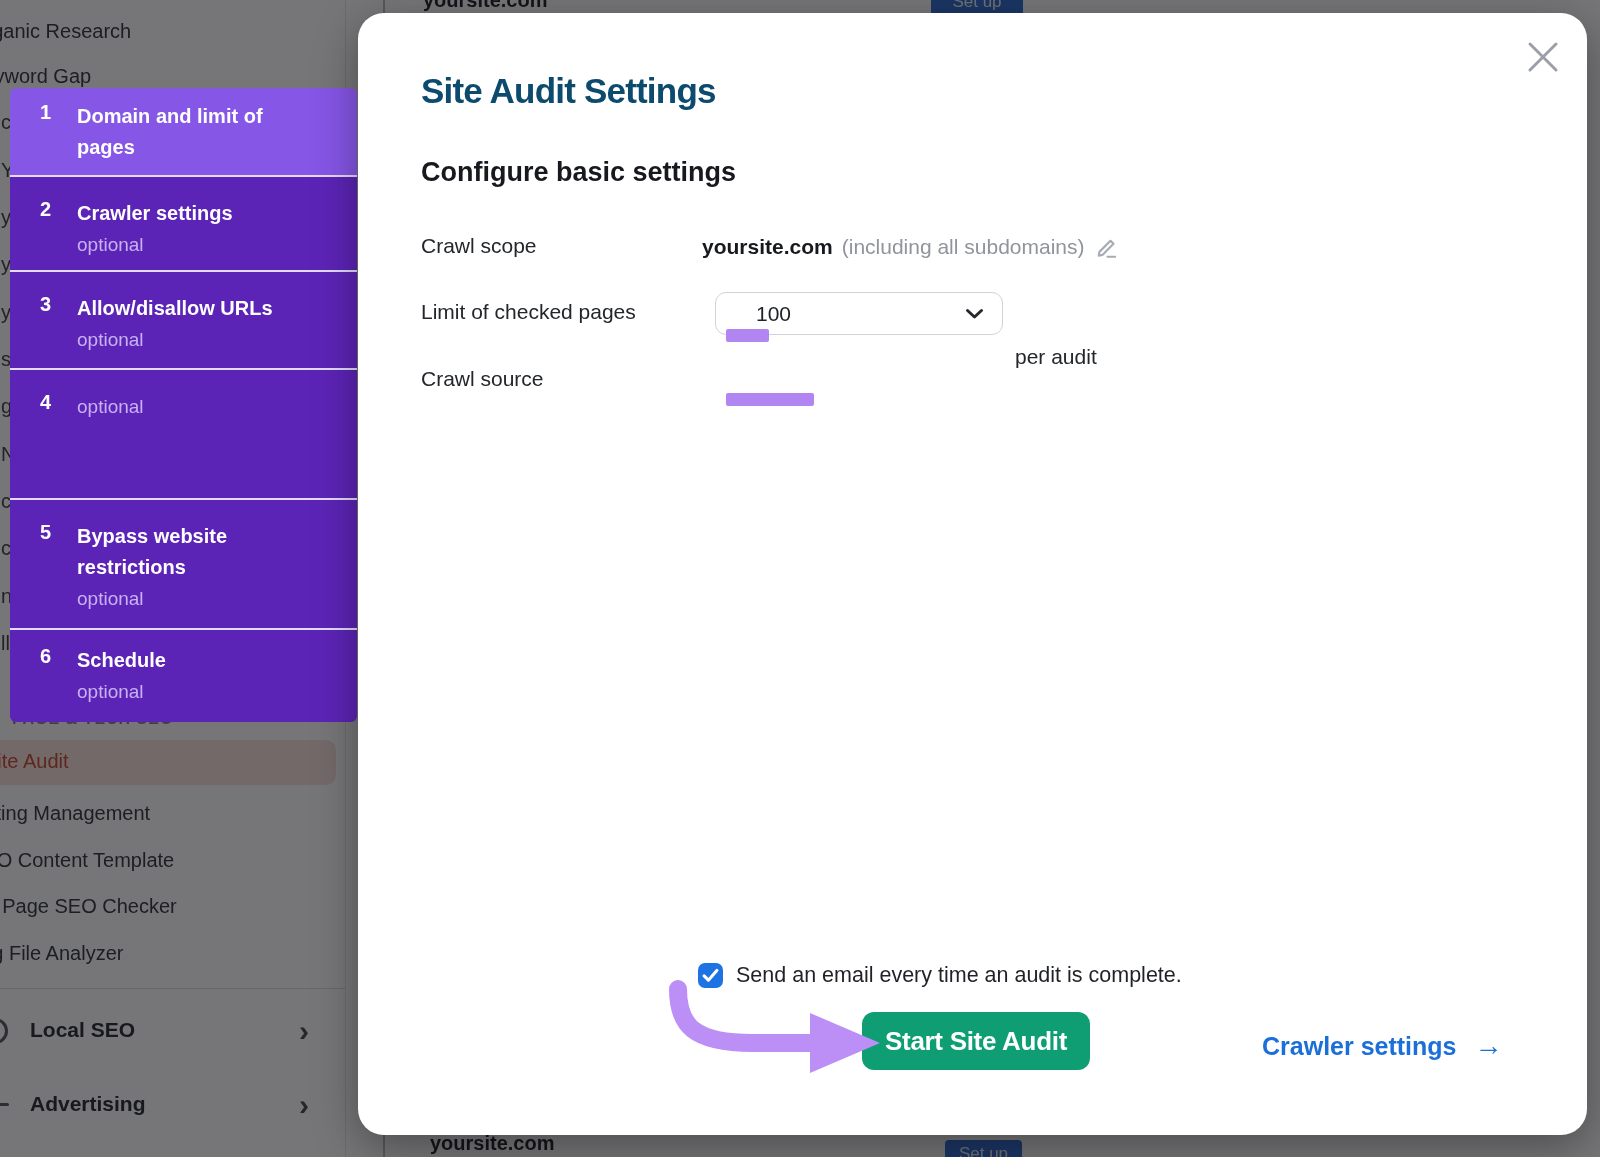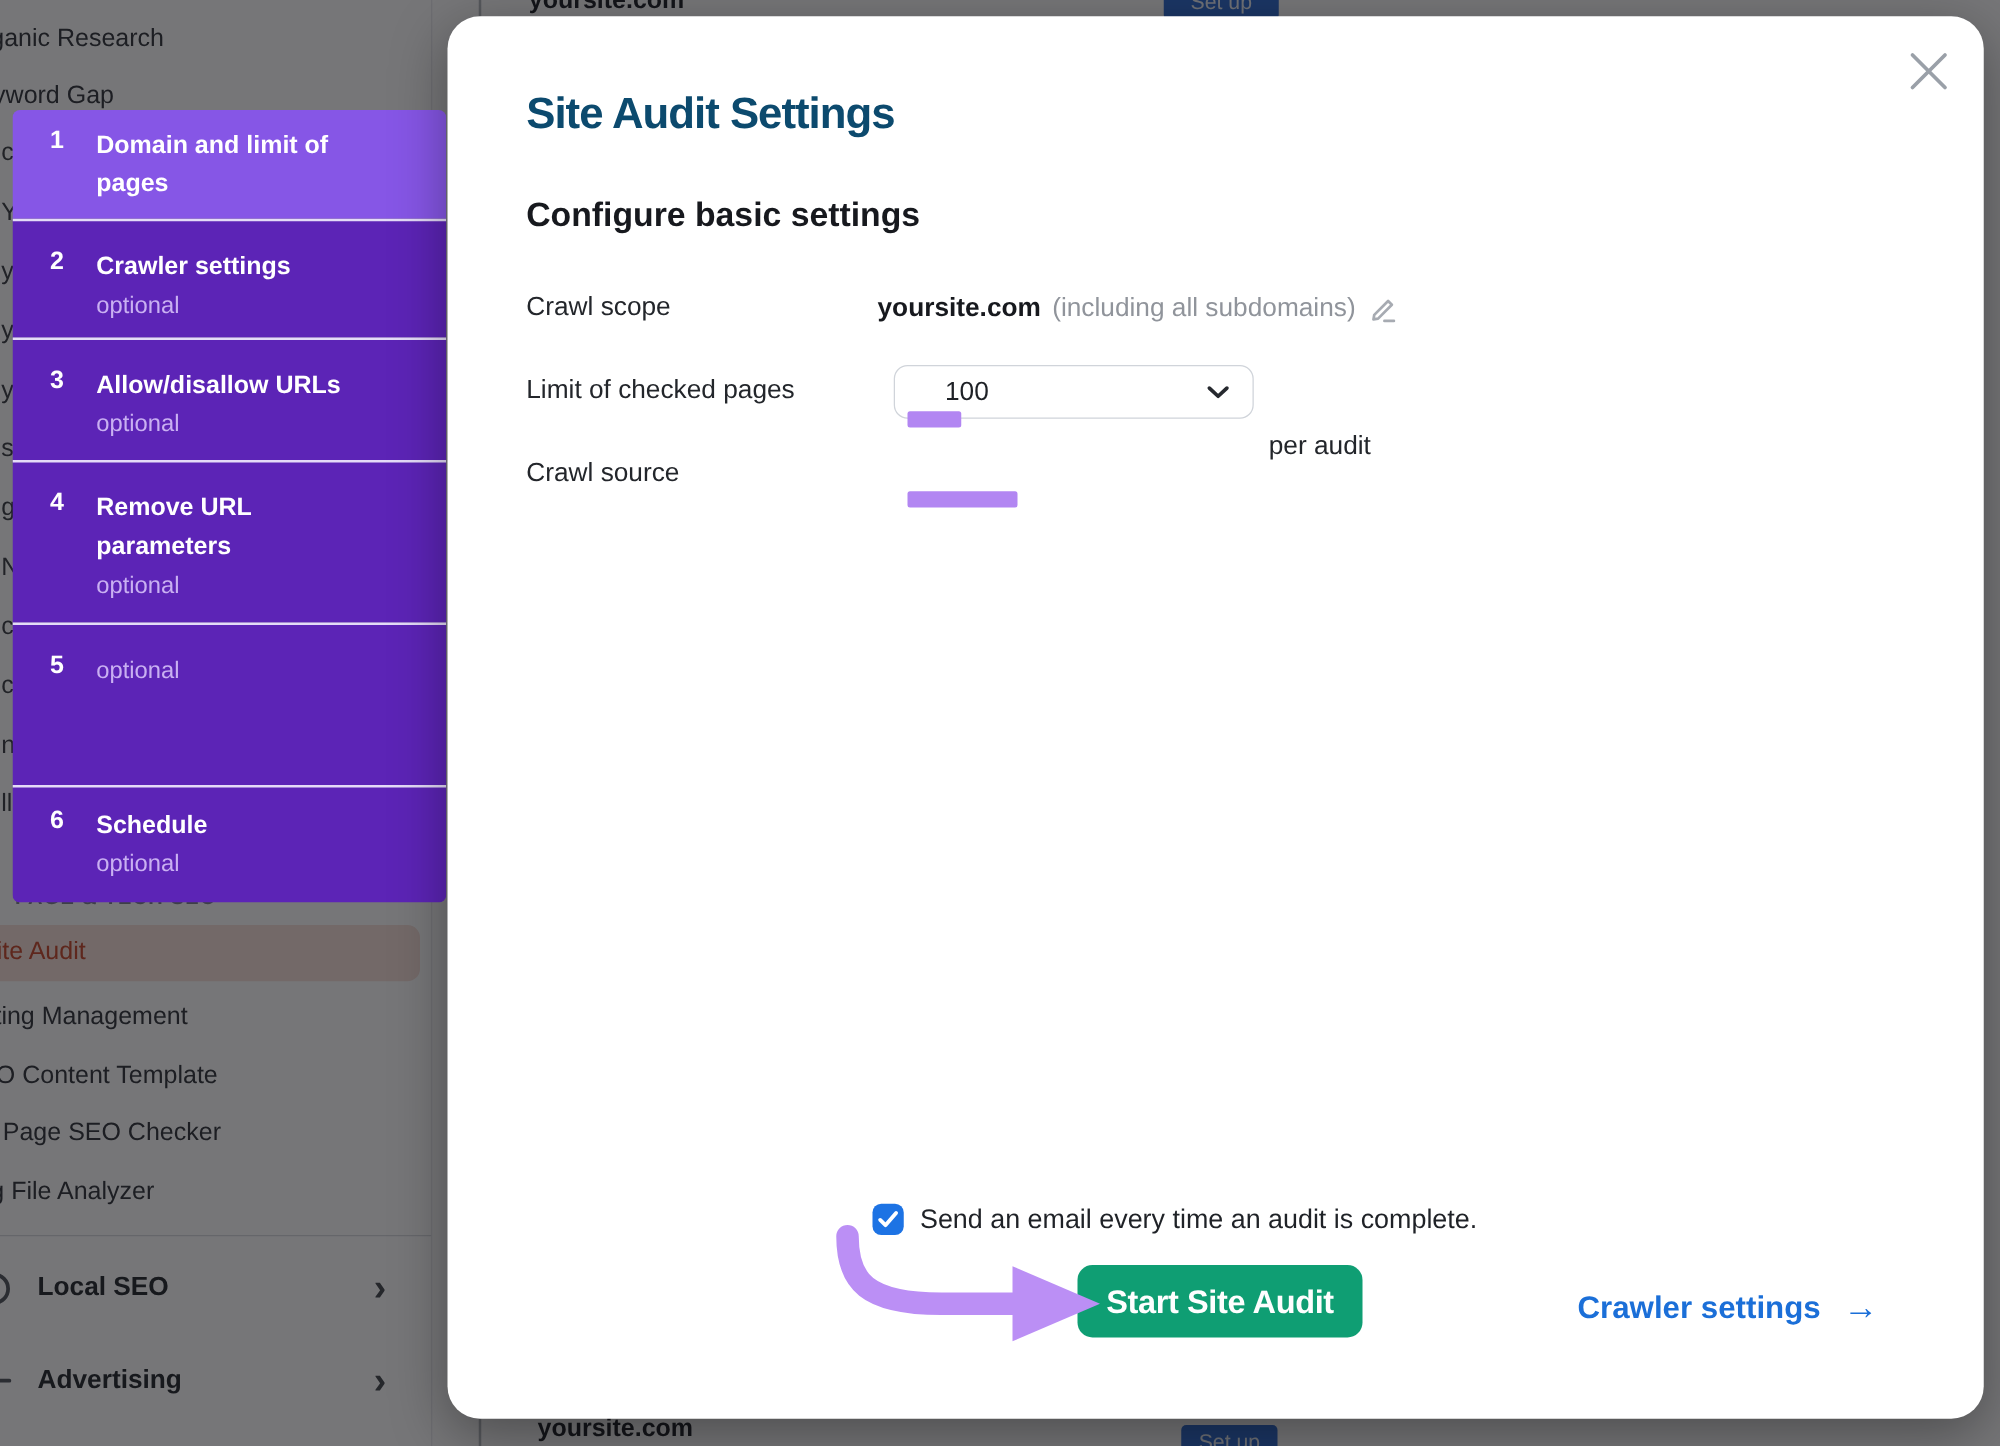--- a/index.html
+++ b/index.html
@@ -197,27 +197,27 @@
     <div class="step inactive" style="height:98px; background:#5C24B6;">
       <span class="num" style="top:21px">3</span>
       <div class="titlebox" style="top:21px">
         <div class="title">Allow/disallow URLs</div>
         <div class="optional">optional</div>
       </div>
     </div>
     <div class="step inactive" style="height:130px; background:#5C24B6;">
       <span class="num" style="top:21px">4</span>
       <div class="titlebox" style="top:21px">
-        <div class="title">Remove URL parameters</div>
         <div class="optional">optional</div>
       </div>
     </div>
     <div class="step inactive" style="height:130px; background:#5C24B6;">
       <span class="num" style="top:21px">5</span>
       <div class="titlebox" style="top:21px">
+        <div class="title">Bypass website restrictions</div>
         <div class="optional">optional</div>
       </div>
     </div>
     <div class="step inactive" style="height:94px; background:#5C24B6;">
       <span class="num" style="top:15px">6</span>
       <div class="titlebox" style="top:15px">
         <div class="title">Schedule</div>
         <div class="optional">optional</div>
       </div>
     </div>

